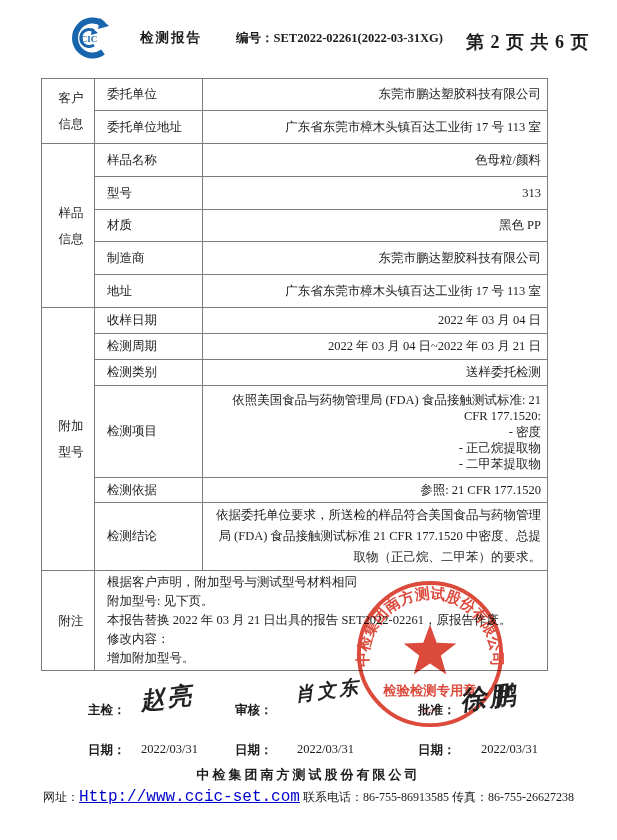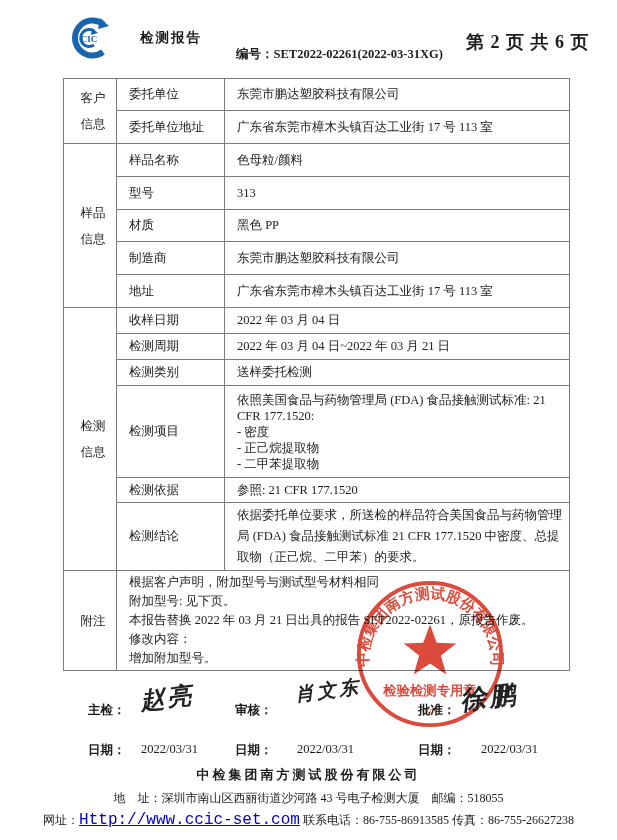--- a/index.html
+++ b/index.html
@@ -20,52 +20,52 @@
   
   .logo {
     position: absolute; left: 60px; top: 14px;
     width: 58px; height: 48px;
   }
   .report-title {
     position: absolute; left: 140px; top: 29px;
     font-size: 13.5px; font-weight: bold; letter-spacing: 2px;
   }
   .report-no {
-    position: absolute; left: 236px; top: 46px;
+    position: absolute; left: 236px; top: 30px;
     font-size: 12.5px; font-weight: bold;
   }
   .page-info {
     position: absolute; left: 466px; top: 30px;
     font-size: 18px; font-weight: bold; letter-spacing: 1px;
     white-space: pre;
   }
 
   
   table.report {
-    position: absolute; left: 63px; top: 78px;
+    position: absolute; left: 41px; top: 78px;
     width: 506px;
     border-collapse: collapse;
     table-layout: fixed;
     font-size: 12.5px;
   }
   table.report td {
     border: 1px solid #7b7b7b;
     vertical-align: middle;
     padding: 2px 6px 2px 12px;
   }
   td.sec {
     width: 53px; text-align: center; padding: 2px 4px;
     font-size: 12.5px;
   }
   td.sec .sec-label {
     display: inline-block; width: 2.1em;
     word-break: break-all; line-height: 26px;
   }
   td.field { width: 108px; padding-left: 10px; }
-  td.value { width: 345px; }
+  td.value { width: 345px; text-align: right; }
   .h32 { height: 32px; } .h33 { height: 33px; }
   .h26 { height: 26px; } .h25 { height: 25px; }
   .h92 { height: 92px; } .h46 { height: 46px; } .h95 { height: 95px; }
   .multiline { white-space: pre-line; line-height: 16px; padding-top: 4px; padding-bottom: 4px; }
   .tight { line-height: 21px; }
   .notes-cell { white-space: pre-line; line-height: 19px; padding-top: 3px; padding-bottom: 3px; }
 
   
   .stamp {
     position: absolute; left: 351px; top: 575px;
@@ -145,21 +145,21 @@
       <tr>
         <td class="field h33">制造商</td>
         <td class="value h33">东莞市鹏达塑胶科技有限公司</td>
       </tr>
       <tr>
         <td class="field h33">地址</td>
         <td class="value h33">广东省东莞市樟木头镇百达工业街 17 号 113 室</td>
       </tr>
 
       <tr>
-        <td class="sec" rowspan="6"><span class="sec-label">检测信息</span></td>
+        <td class="sec" rowspan="6"><span class="sec-label">附加型号</span></td>
         <td class="field h26">收样日期</td>
         <td class="value h26">2022 年 03 月 04 日</td>
       </tr>
       <tr>
         <td class="field h26">检测周期</td>
         <td class="value h26">2022 年 03 月 04 日~2022 年 03 月 21 日</td>
       </tr>
       <tr>
         <td class="field h26">检测类别</td>
         <td class="value h26">送样委托检测</td>
@@ -216,21 +216,20 @@
     <span class="sig-date-label" style="left:88px; top:82px">日期：</span>
     <span class="sig-date" style="left:141px; top:82px">2022/03/31</span>
     <span class="sig-date-label" style="left:235px; top:82px">日期：</span>
     <span class="sig-date" style="left:297px; top:82px">2022/03/31</span>
     <span class="sig-date-label" style="left:418px; top:82px">日期：</span>
     <span class="sig-date" style="left:481px; top:82px">2022/03/31</span>
   </div>
 
   <div class="footer">
     <div class="footer-company">中检集团南方测试股份有限公司</div>
-    <div class="footer-address">地　址：深圳市南山区西丽街道沙河路 43 号电子检测大厦　邮编：518055</div>
     <div class="footer-webline">
       <span>网址：</span><span class="weblink">Http://www.ccic-set.com</span>
       <span>联系电话：86-755-86913585</span>
       <span>传真：86-755-26627238</span>
     </div>
   </div>
 
 </div>
 
 </body></html>

